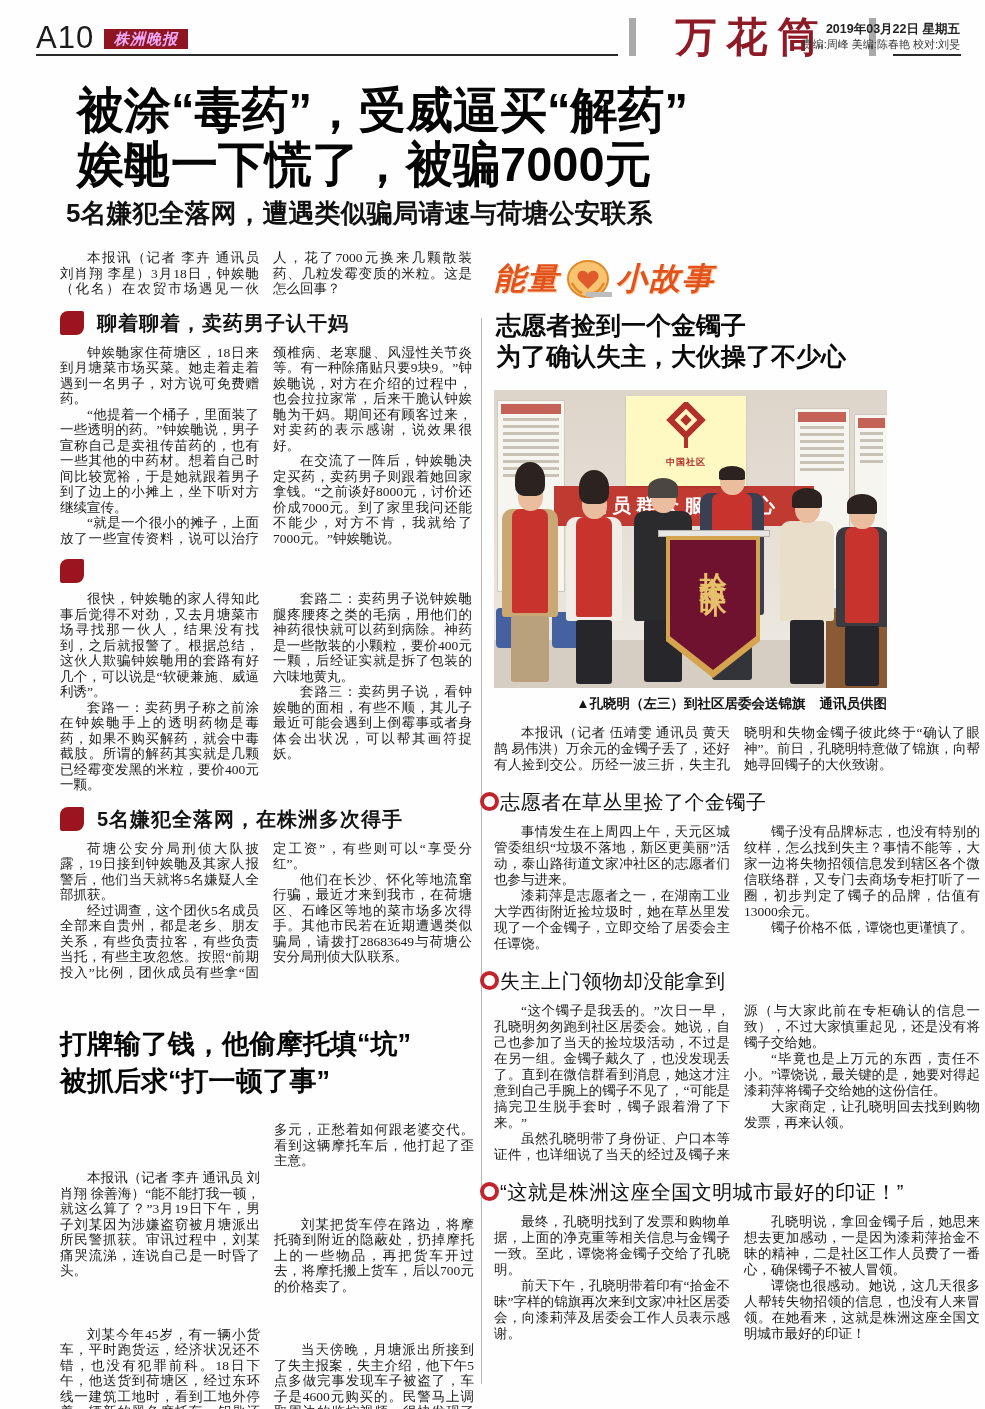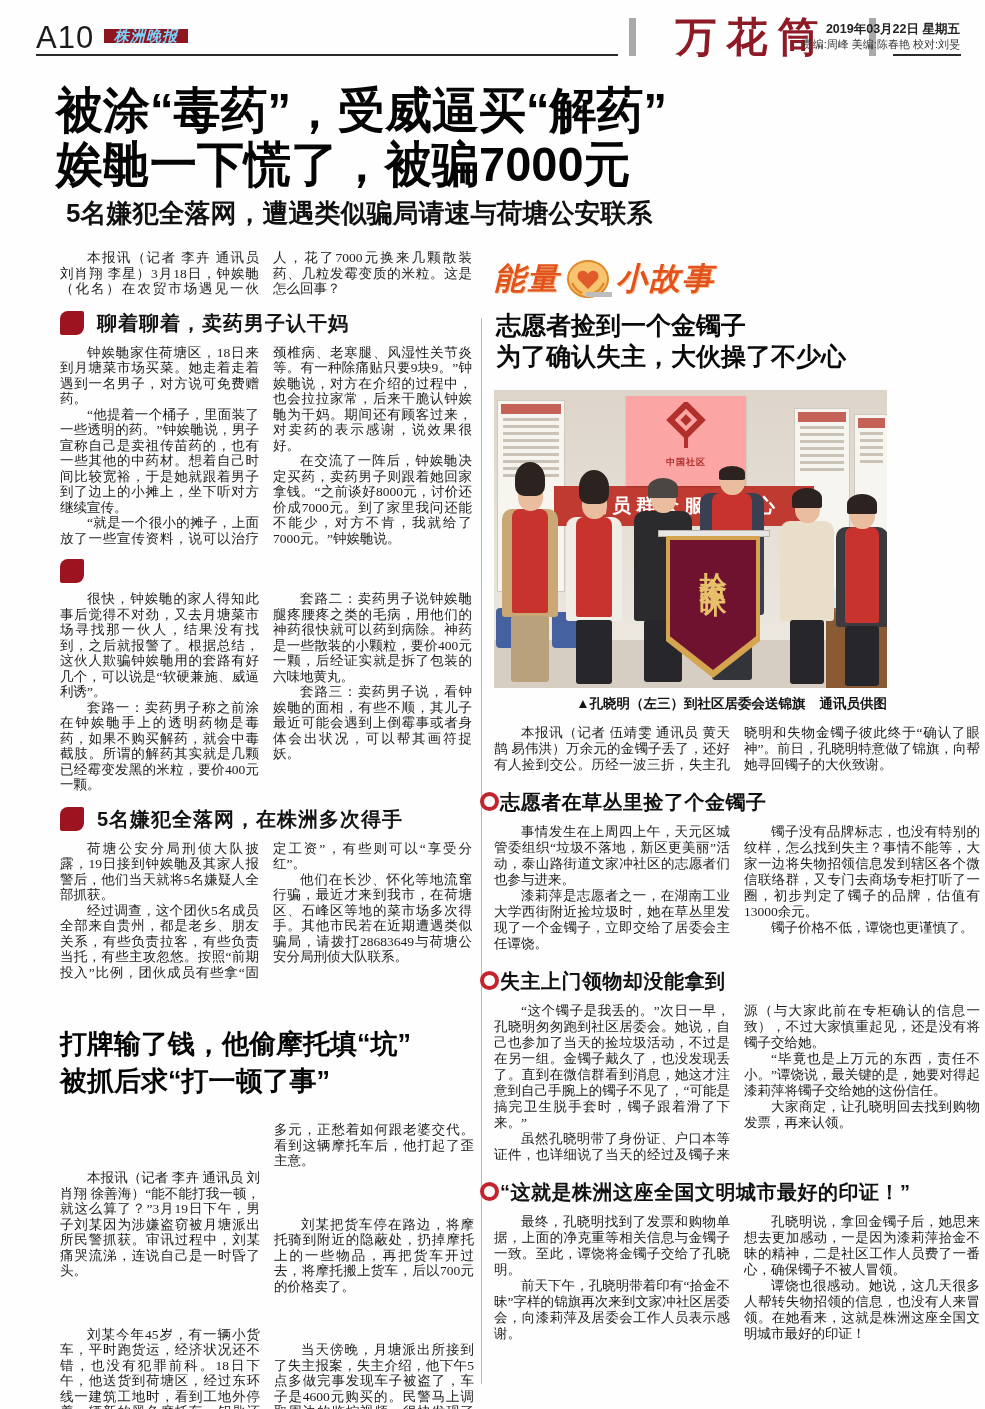--- a/index.html
+++ b/index.html
@@ -1,32 +1,32 @@
 <!DOCTYPE html>
 <html lang="zh"><head>
 <meta charset="utf-8">
 <style>
   html,body{margin:0;padding:0;background:#fff;}
   .page{position:relative;width:985px;height:1409px;background:#fefefe;overflow:hidden;
         font-family:"Liberation Sans","DejaVu Sans",sans-serif;color:#111;}
   
   .hdr-pageno{position:absolute;left:36px;top:20px;font-size:31px;font-weight:400;letter-spacing:1px;color:#1c1c1c;}
-  .hdr-logo{position:absolute;left:104px;top:29px;width:84px;height:14px;background:#8e1620;color:#7dd3fc;
+  .hdr-logo{position:absolute;left:104px;top:29px;width:84px;height:20px;background:#8e1620;color:#f0abfc;
             display:flex;align-items:center;justify-content:center;font-weight:700;font-size:15px;
             font-style:italic;letter-spacing:1px;}
   .hdr-rule-left{position:absolute;left:36px;top:54px;width:582px;height:2px;background:#2a2a2a;}
   .hdr-rule-right{position:absolute;left:893px;top:54px;width:68px;height:2px;background:#2a2a2a;}
   .hdr-bar{position:absolute;top:18px;width:7px;height:38px;background:#a9a9a9;}
   .hdr-section{position:absolute;left:636px;top:10px;width:232px;text-align:center;
                font-size:41px;font-weight:900;color:#8e1a26;letter-spacing:10px;}
   .hdr-date{position:absolute;right:25px;top:22px;text-align:right;line-height:15px;}
   .hdr-date .d1{font-size:12.5px;font-weight:700;color:#222;}
   .hdr-date .d2{font-size:11px;color:#333;}
   
-  .lead-hl{position:absolute;left:56px;top:82px;width:640px;}
+  .lead-hl{position:absolute;left:77px;top:82px;width:640px;}
   .lead-hl .l{font-size:47px;line-height:54px;font-weight:900;color:#050505;letter-spacing:0px;
               transform:scaleY(1.04);transform-origin:left top;white-space:nowrap;}
   .lead-sub{position:absolute;left:66px;top:196px;font-size:26px;font-weight:700;color:#111;white-space:nowrap;}
   
   .col2{column-count:2;column-gap:14px;}
   .news p{margin:0;text-indent:2em;text-align:justify;
           font-family:"Liberation Serif","DejaVu Serif",serif;}
   .left-article .news p{font-size:13.5px;line-height:15.5px;color:#1b1b1b;}
   .right-col .news p{font-size:13.5px;line-height:16px;color:#1b1b1b;}
   .bottom-article .news p{font-size:13.5px;line-height:15.5px;color:#1b1b1b;margin-top:48px;}
@@ -48,21 +48,21 @@
   .badge-icon{width:44px;height:40px;flex:0 0 auto;}
   .r-hl{margin:8px 0 18px 2px;font-size:25px;line-height:31px;font-weight:800;color:#0a0a0a;}
   
   .photo{position:relative;width:393px;height:298px;margin-top:6px;overflow:hidden;background:#e7e1d8;}
   .ph-wall-top{position:absolute;left:0;top:0;width:100%;height:250px;
                background:linear-gradient(#ddd5ca,#ece7df);}
   .ph-floor{position:absolute;left:0;top:250px;width:100%;height:48px;background:#d6cec3;}
   .ph-band{position:absolute;left:60px;top:96px;width:260px;height:40px;background:#bf3a31;
            display:flex;align-items:center;justify-content:center;}
   .ph-band span{color:#fff;font-weight:700;font-size:19px;letter-spacing:5px;white-space:nowrap;}
-  .ph-sign{position:absolute;left:132px;top:6px;width:120px;height:90px;background:#fca5a5;
+  .ph-sign{position:absolute;left:132px;top:6px;width:120px;height:90px;background:#fef9c3;
            box-shadow:0 1px 2px rgba(0,0,0,.15);display:flex;flex-direction:column;align-items:center;}
   .ph-sign .knot{margin-top:6px;}
   .ph-sign .logo-txt{font-size:9px;font-weight:700;color:#b1302c;letter-spacing:1px;}
   .poster{position:absolute;background:#f7f5f0;border:1px solid #cfc8bd;}
   .poster .pt{height:10px;background:#c46258;margin:3px;}
   .poster .pl{height:3px;background:#c9c2b6;margin:4px 5px;}
   .ph-chair{position:absolute;background:#46619f;border-radius:4px;}
   .ph-cabinet{position:absolute;left:332px;top:218px;width:61px;height:80px;background:#8a5a35;border-top:4px solid #9c6b42;}
   .ph-bottle{position:absolute;width:9px;height:20px;background:#dfe8ee;border-radius:3px;top:198px;}
   
@@ -79,21 +79,21 @@
   .banner .cloth{position:absolute;left:0;top:6px;width:94px;height:142px;background:#d4a44e;
                  clip-path:polygon(0 0,100% 0,100% 74%,50% 100%,0 74%);}
   .banner .inner{position:absolute;left:4px;top:10px;width:86px;height:130px;background:#6e1230;
                  clip-path:polygon(0 0,100% 0,100% 74%,50% 100%,0 74%);display:flex;align-items:flex-start;justify-content:center;}
   .banner .btxt{writing-mode:vertical-rl;font-size:27px;font-weight:900;color:#e6c06a;
                 letter-spacing:6px;margin-top:10px;font-family:"Liberation Serif","DejaVu Serif",serif;}
   .photo-caption{margin-top:7px;width:393px;text-align:right;font-size:13.5px;font-weight:700;color:#141414;}
   .photo-caption .credit{margin-left:14px;font-weight:700;}
   
   .r-intro{margin-top:12px;}
-  .r-sec-head{position:relative;margin:16px 0 8px 6px;font-size:20px;font-weight:700;color:#101010;letter-spacing:.5px;}
+  .r-sec-head{position:relative;margin:16px 0 8px 6px;font-size:20px;font-weight:400;color:#101010;letter-spacing:.5px;}
   .ring{position:absolute;left:-20px;top:3px;width:11px;height:11px;border:4px solid #c2242e;border-radius:50%;background:#fff;}
   .all-static *{cursor:default;}
 </style>
 </head>
 <body>
 
 <div class="page all-static">
 
   <div class="hdr-pageno">A10</div>
   <div class="hdr-logo">株洲晚报</div>

